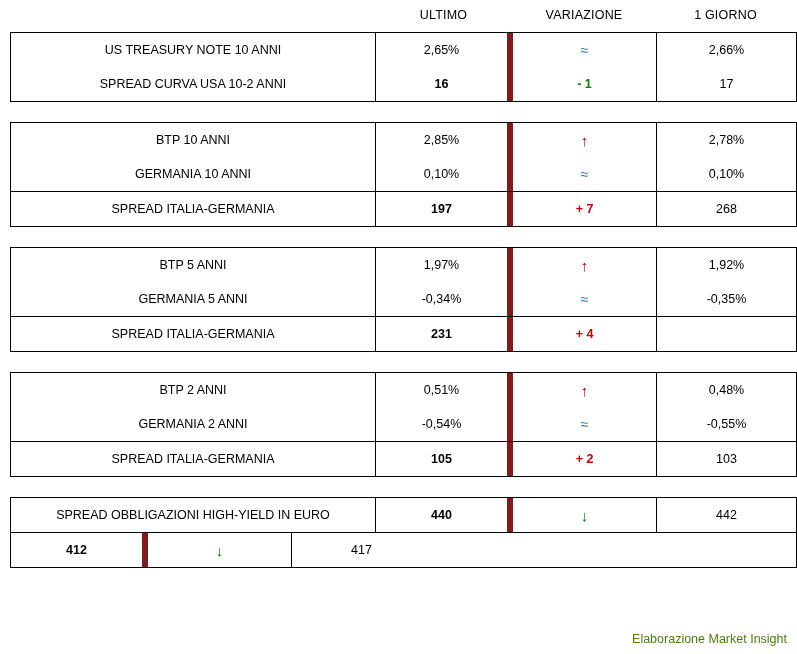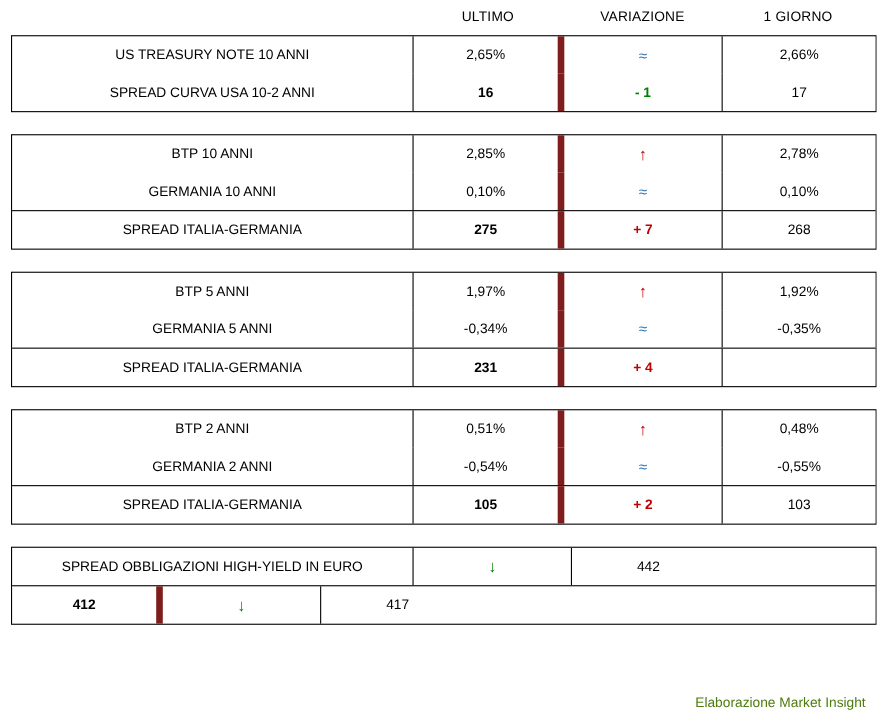--- a/index.html
+++ b/index.html
@@ -149,21 +149,21 @@
           <div class="row">
             <div class="cell c-label">GERMANIA 10 ANNI</div>
             <div class="cell c-ultimo">0,10%</div>
             <div class="cell c-var">
               <span class="approx">≈</span>
             </div>
             <div class="cell c-giorno">0,10%</div>
           </div>
           <div class="row sep-top">
             <div class="cell c-label">SPREAD ITALIA-GERMANIA</div>
-            <div class="cell c-ultimo bold">275</div>
+            <div class="cell c-ultimo bold">197</div>
             <div class="cell c-var">
               <span class="pos">+ 7</span>
             </div>
             <div class="cell c-giorno">268</div>
           </div>
         </div>
       </div>
       <div class="block blk-wrap">
         <div class="grp">
           <div class="row">
@@ -216,20 +216,21 @@
               <span class="pos">+ 2</span>
             </div>
             <div class="cell c-giorno">103</div>
           </div>
         </div>
       </div>
       <div class="block blk-wrap">
         <div class="grp">
           <div class="row">
             <div class="cell c-label">SPREAD OBBLIGAZIONI HIGH-YIELD IN EURO</div>
+            <div class="cell c-ultimo bold">440</div>
             <div class="cell c-var">
               <span class="down-arrow">↓</span>
             </div>
             <div class="cell c-giorno">442</div>
           </div>
           <div class="row sep-top">
             <div class="cell c-ultimo bold">412</div>
             <div class="cell c-var">
               <span class="down-arrow">↓</span>
             </div>

